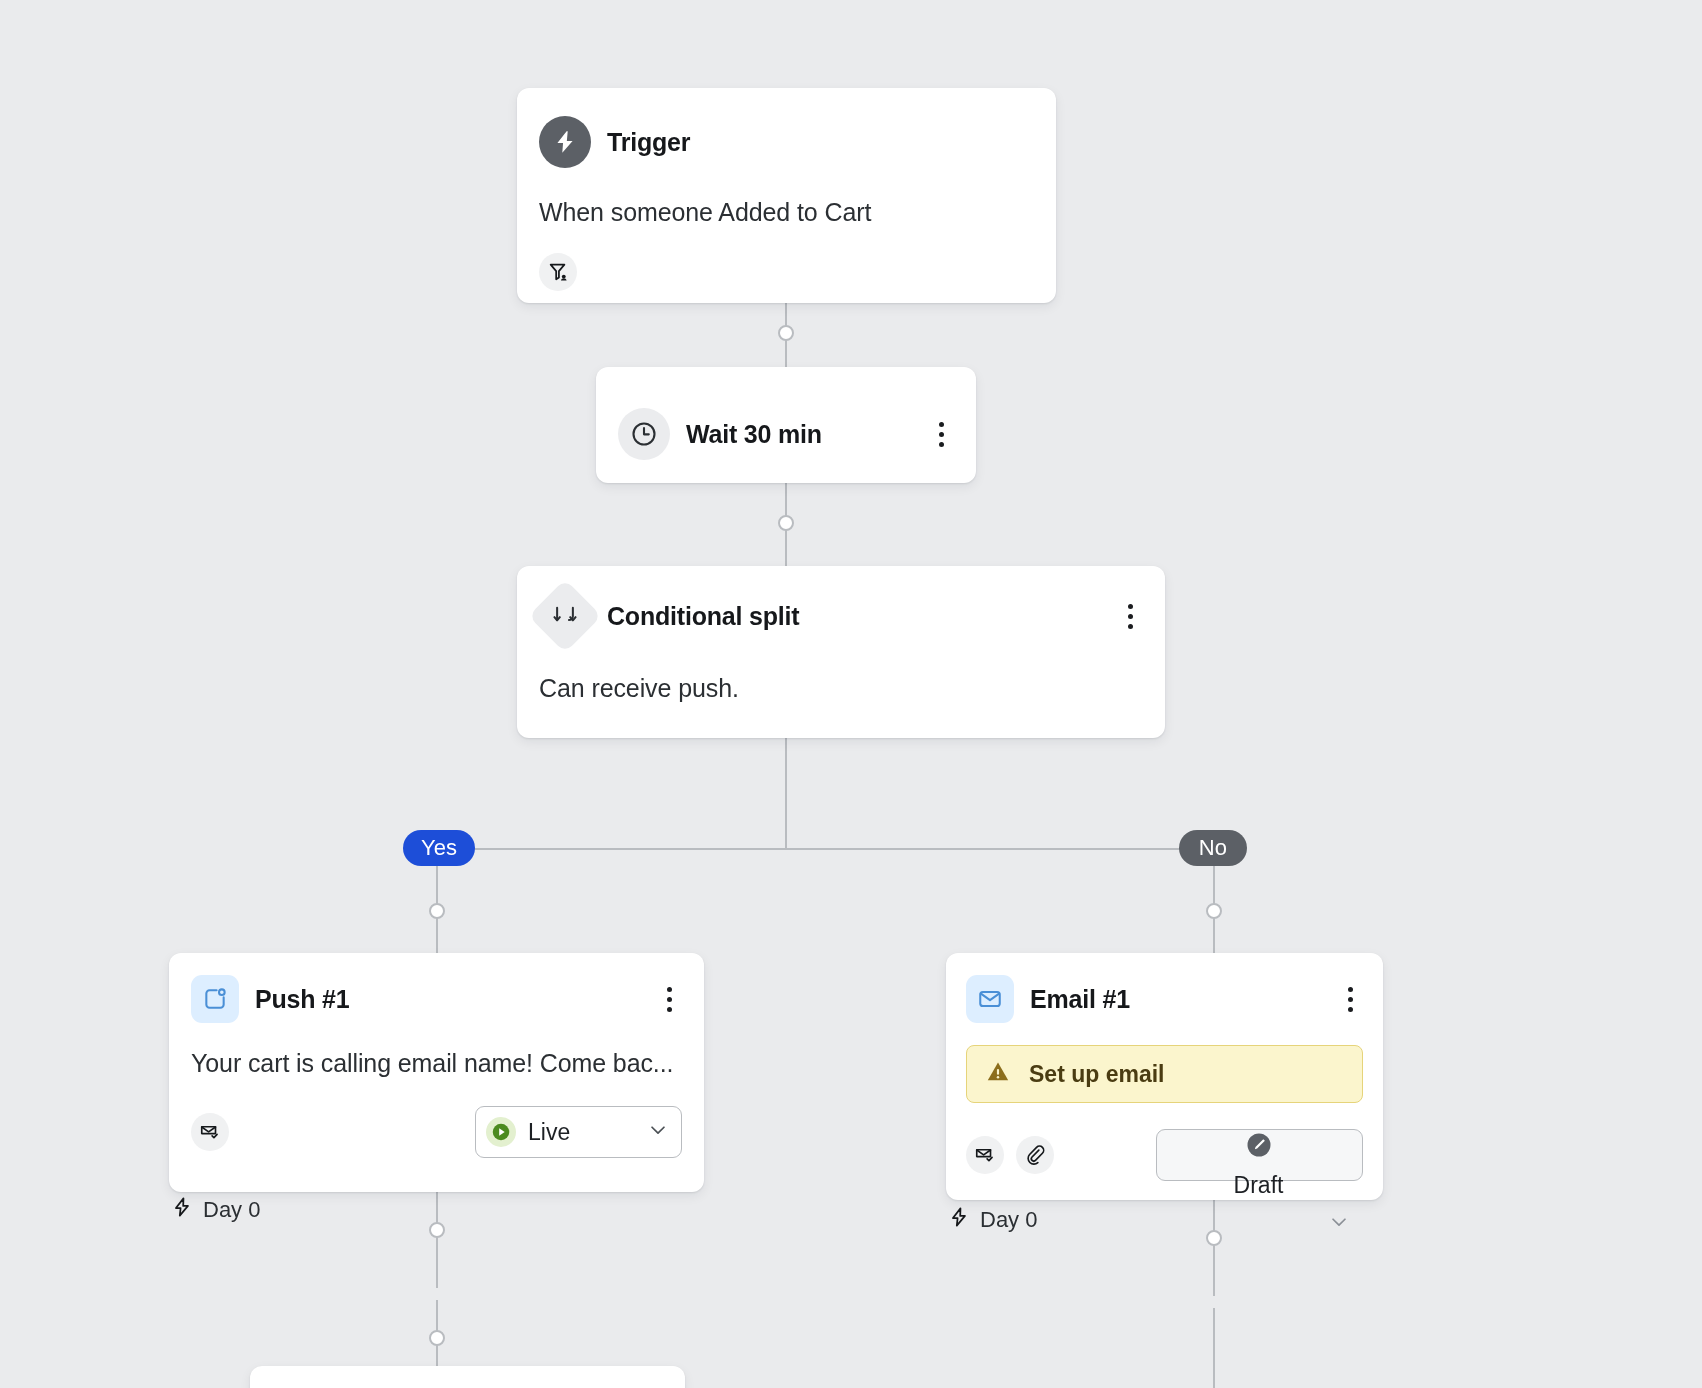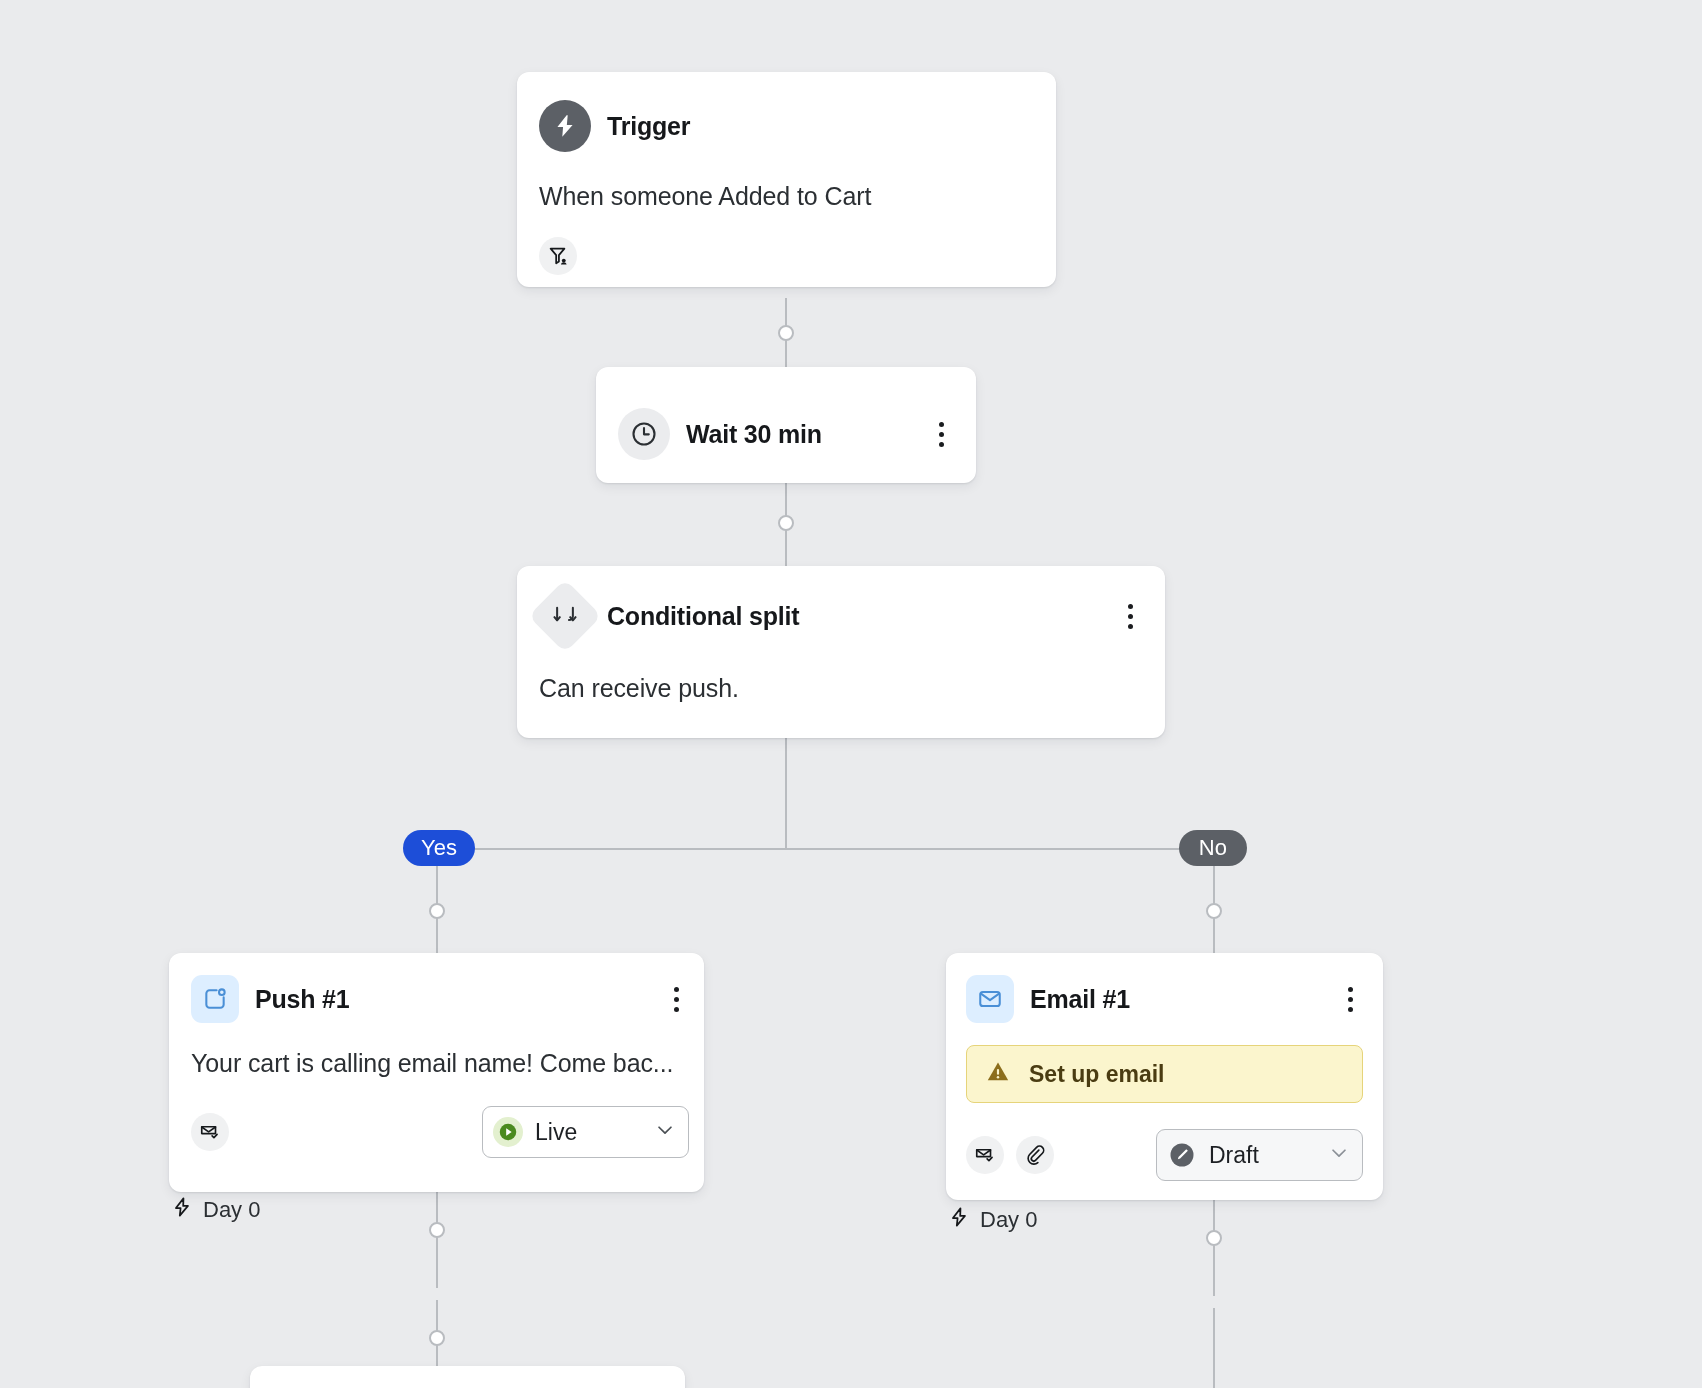--- a/index.html
+++ b/index.html
@@ -252,21 +252,21 @@
     <div class="vline" style="left:1213px; top:1308px; height:80px;"></div>
   </div>
 
   <div class="branch-pill" style="left:403px; top:830px; background:#1d4ed8;">
     <span>Yes</span>
   </div>
   <div class="branch-pill" style="left:1179px; top:830px; background:#5c6066;">
     <span>No</span>
   </div>
 
-  <div class="card" style="left:517px; top:72px; width:539px; height:215px; padding:28px 22px 12px 22px;">
+  <div class="card" style="left:517px; top:88px; width:539px; height:215px; padding:28px 22px 12px 22px;">
     <div class="card-head">
       <span class="chip chip-circle-dark">
         <svg width="26" height="26" viewBox="0 0 24 24" fill="#ffffff">
           <path d="M13.5 2L5 13h5.2l-.7 9L19 11h-5.3l.8-9z"></path>
         </svg>
       </span>
       <span class="card-title">Trigger</span>
     </div>
     <div class="card-body-text" style="margin-top:30px;">When someone Added to Cart</div>
     <div class="footer-row" style="margin-top:26px;">
@@ -310,21 +310,21 @@
       <span class="card-title">Conditional split</span>
       <span class="kebab">
           <i></i>
           <i></i>
           <i></i>
         </span>
     </div>
     <div class="card-body-text" style="margin-top:32px;">Can receive push.</div>
   </div>
 
-  <div class="card" style="left:169px; top:953px; width:535px; height:239px; padding:22px 15px 0 22px;">
+  <div class="card" style="left:169px; top:953px; width:535px; height:239px; padding:22px 22px 0 22px;">
     <div class="card-head">
       <span class="chip chip-square-blue">
         <svg width="26" height="26" viewBox="0 0 24 24" fill="none" stroke="#4a8fd6" stroke-width="1.9" stroke-linecap="round" stroke-linejoin="round">
           <path d="M13.5 4H7a3 3 0 0 0-3 3v10a3 3 0 0 0 3 3h10a3 3 0 0 0 3-3v-6.5"></path>
           <circle cx="18.3" cy="5.7" r="2.6"></circle>
         </svg>
       </span>
       <span class="card-title">Push #1</span>
       <span class="kebab">
           <i></i>
@@ -400,21 +400,21 @@
           <path d="M3 6.3h15v7.4H3z"></path>
           <path d="M3 6.6l7.5 5.2L18 6.6"></path>
           <path d="M14.3 16.2l2 2 3.4-3.6"></path>
         </svg>
       </span>
       <span class="mini-btn">
         <svg width="22" height="22" viewBox="0 0 24 24" fill="none" stroke="#15181b" stroke-width="1.8" stroke-linecap="round" stroke-linejoin="round">
           <path d="M16.2 6.6l-7.4 7.6a2.6 2.6 0 0 0 3.7 3.7l7.6-7.8a4.5 4.5 0 0 0-6.4-6.4l-7.6 7.8a6.3 6.3 0 0 0 9 8.8"></path>
         </svg>
       </span>
-      <span class="status-select draft" style="margin-left:auto; width:207px;">
+      <span class="status-select draft" style="margin-left:auto; width:207px;flex-direction:column;">
         <span class="status-dot draft">
           <svg width="30" height="30" viewBox="0 0 24 24">
             <circle cx="12" cy="12" r="9.2" fill="#5c6066"></circle>
             <path d="M15.4 7.3l1.3 1.3-6.2 6.2-1.8.5.5-1.8z" fill="#ffffff"></path>
           </svg>
         </span>
         <span class="status-label">Draft</span>
         <span class="caret">
           <svg width="22" height="22" viewBox="0 0 24 24" fill="none" stroke="#8b9097" stroke-width="1.9" stroke-linecap="round" stroke-linejoin="round">
               <path d="M5.5 9l6.5 6.4L18.5 9"></path>

